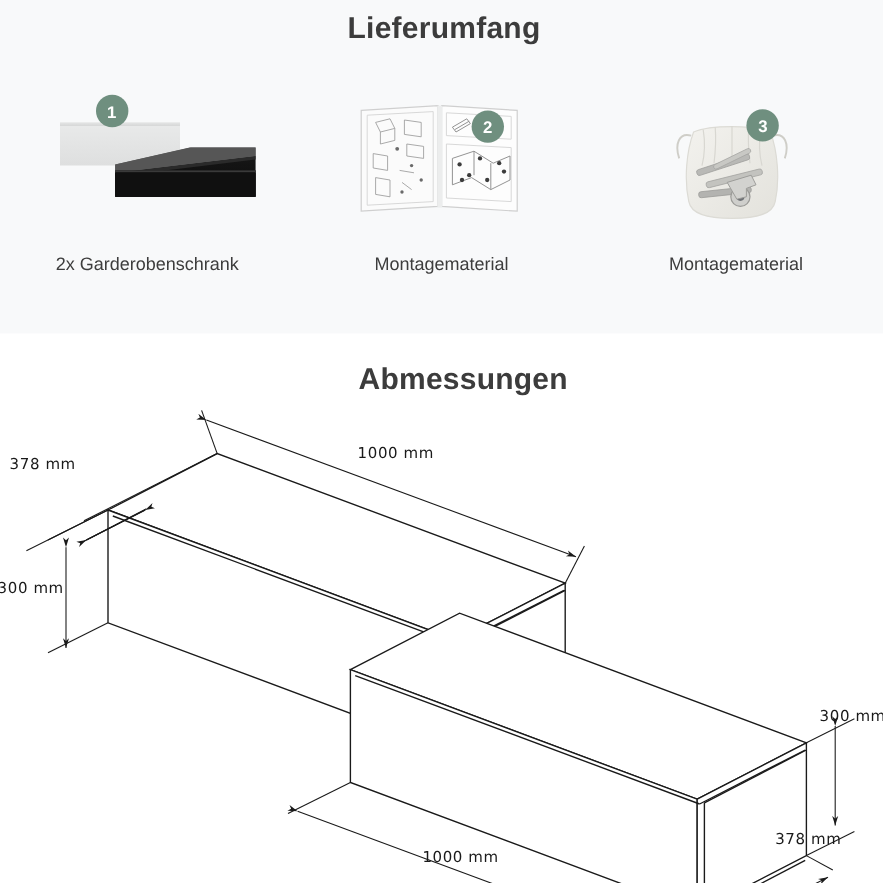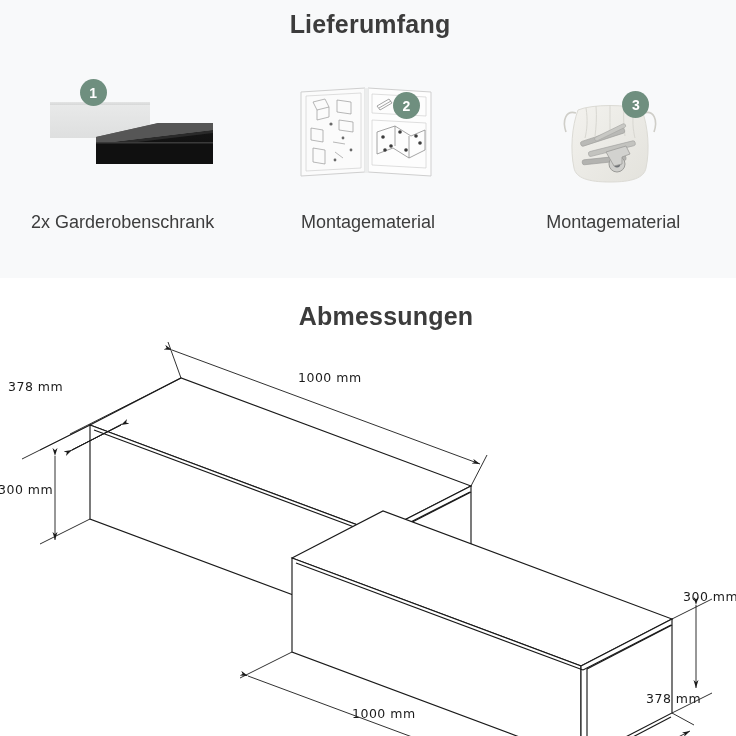--- a/index.html
+++ b/index.html
@@ -53,21 +53,21 @@
     flex-direction: column;
     align-items: center;
   }
   .scope-art {
     position: relative;
     width: 190px;
     height: 118px;
   }
   .scope-label {
     margin-top: 14px;
-    font-size: 18px;
+    font-size: 15px;
     color: #3d3d3d;
     text-align: right;
     white-space: nowrap;
   }
   .badge {
     position: absolute;
     width: 27px;
     height: 27px;
     border-radius: 50%;
     background: #6f8f7f;

